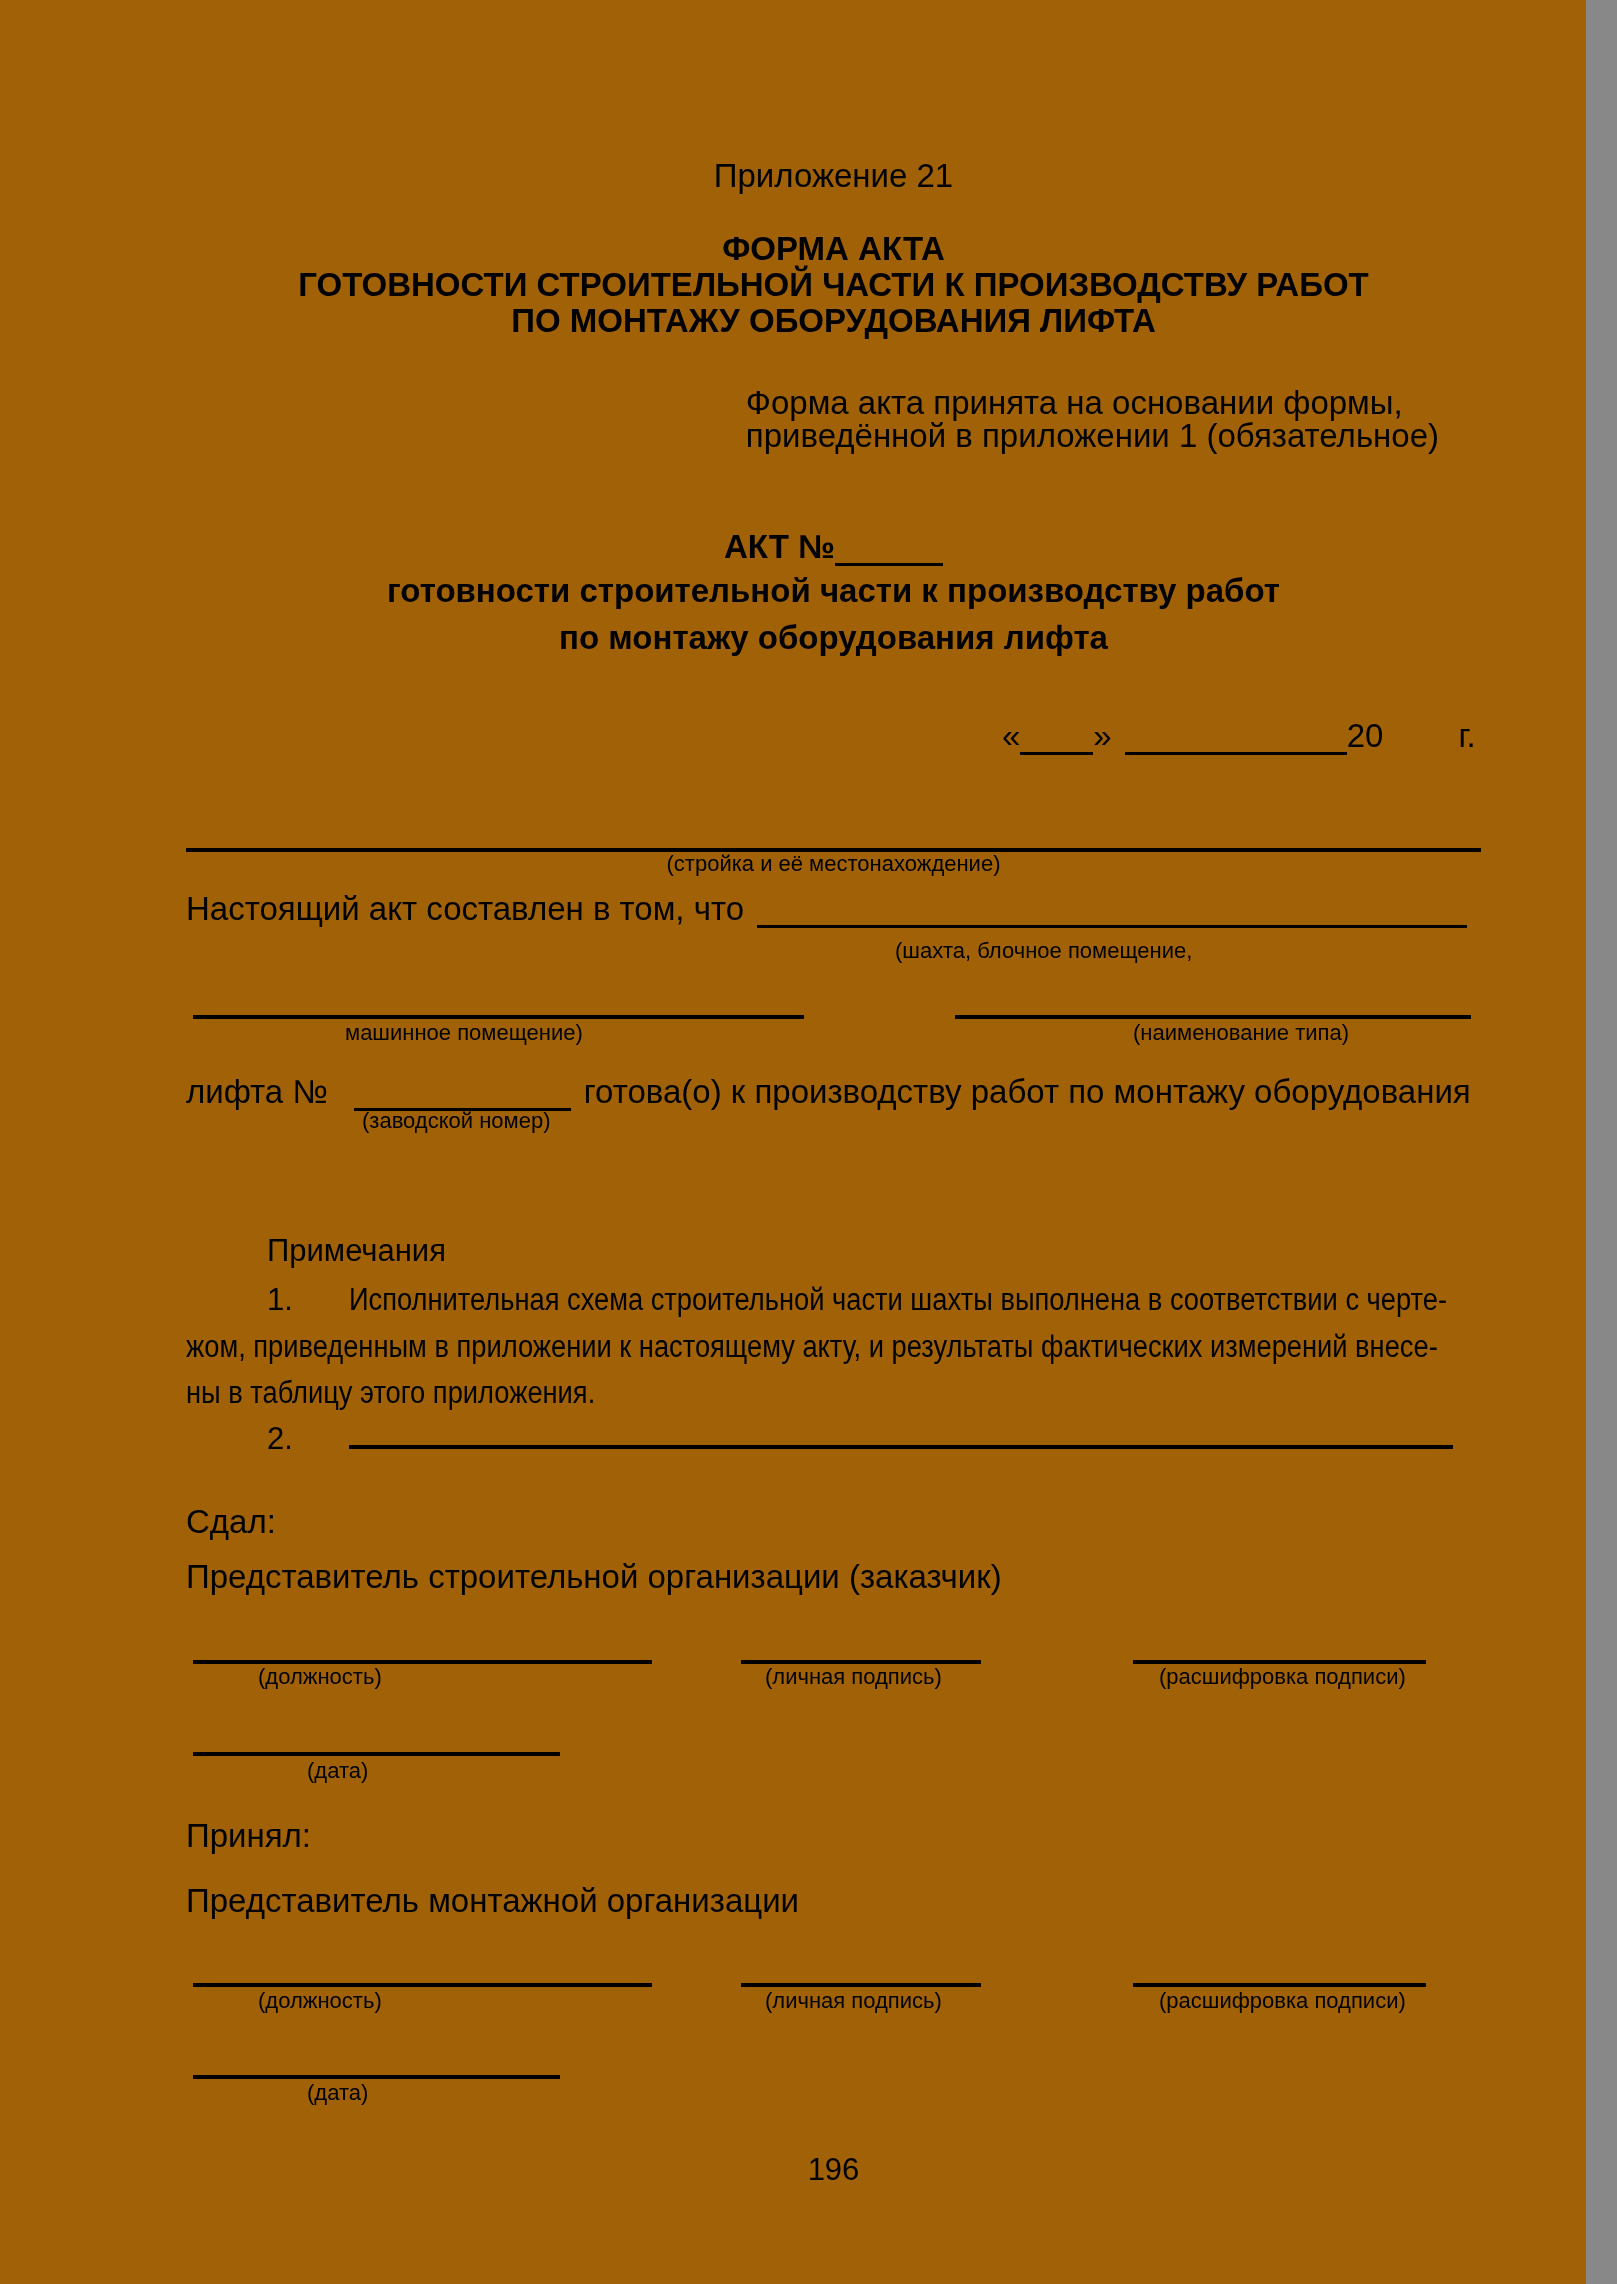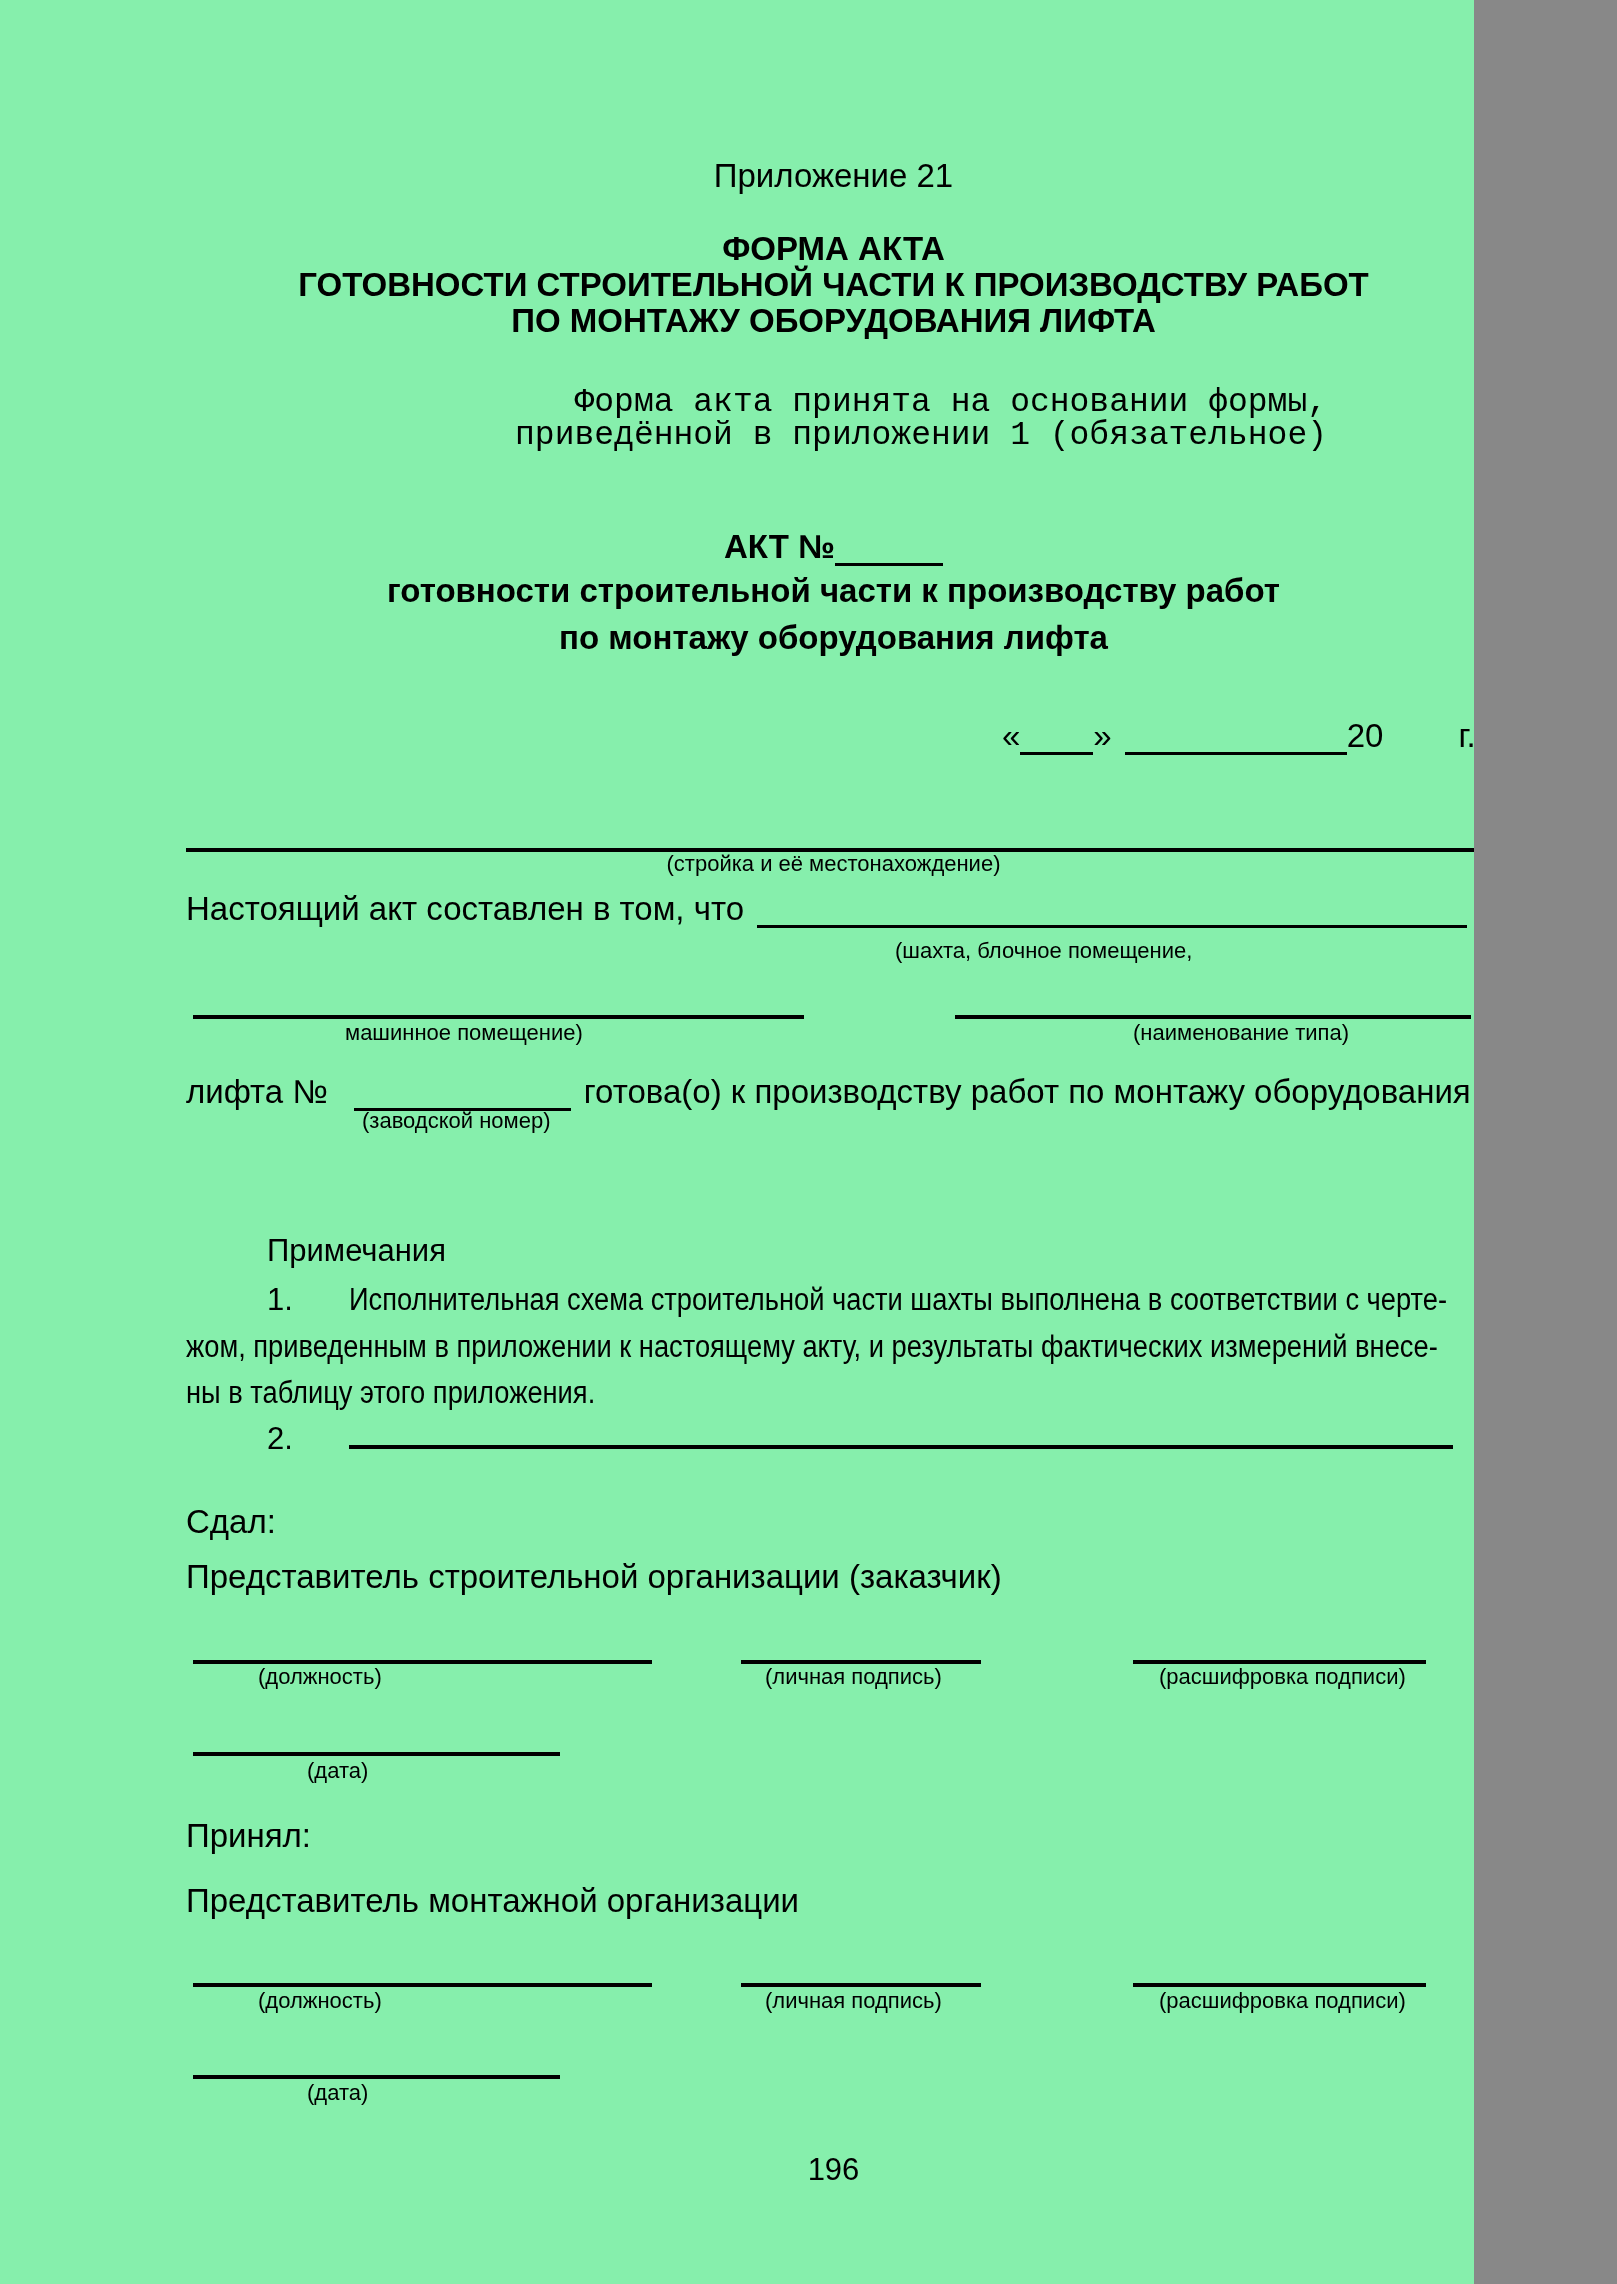--- a/index.html
+++ b/index.html
@@ -1,29 +1,29 @@
 <!DOCTYPE html>
 <html style="font-size:10.4px"><head>
 <meta charset="utf-8">
 <style>
   html,body{margin:0;padding:0;background:#888;}
   .page{
     position:relative;
-    width:1474px;height:2284px;
-    background:#86efac;color:#000;
+    width:1586px;height:2284px;
+    background:#a16207;color:#000;
     font-family:"Liberation Sans", sans-serif;
     overflow:hidden;
   }
   .abs{position:absolute;line-height:1;white-space:nowrap;}
   .body{font-size:33px;}
   .bold{font-size:33px;font-weight:bold;}
   .notes{font-size:31px;}
   .caption{font-size:22px;}
   .centered{left:186px;width:1295px;text-align:center;}
-  .right{text-align:right;font-family:Liberation Mono, monospace;}
+  .right{text-align:left;}
   .blank{
     display:inline-block;
     height:25px;
     border-bottom:3.9px solid #000;
     vertical-align:-7.8px;
   }
   .hline{position:absolute;height:3.9px;background:#000;}
   .cond{display:inline-block;transform:scaleX(0.88);transform-origin:0 50%;}
   .lh55 div{line-height:36px;}
   .lh51 div{line-height:33px;}

